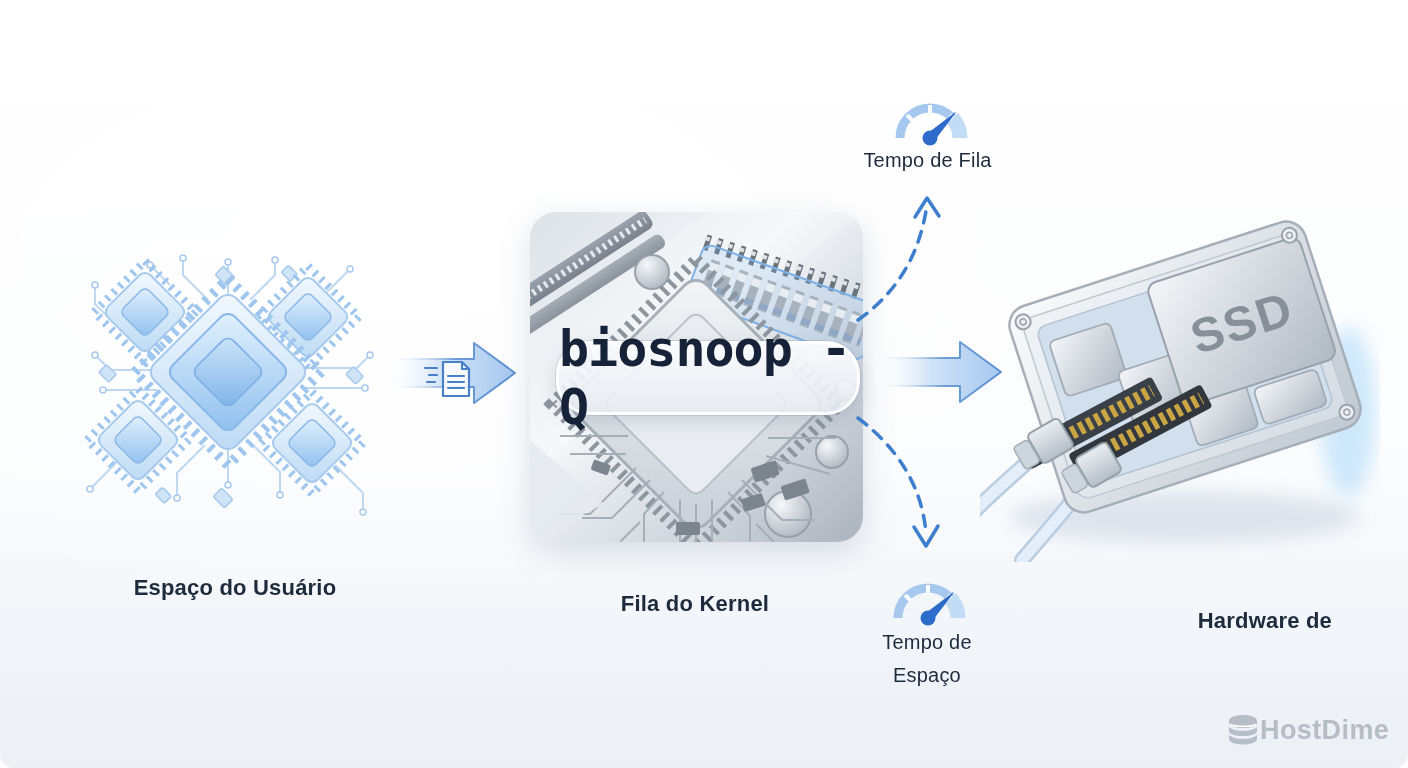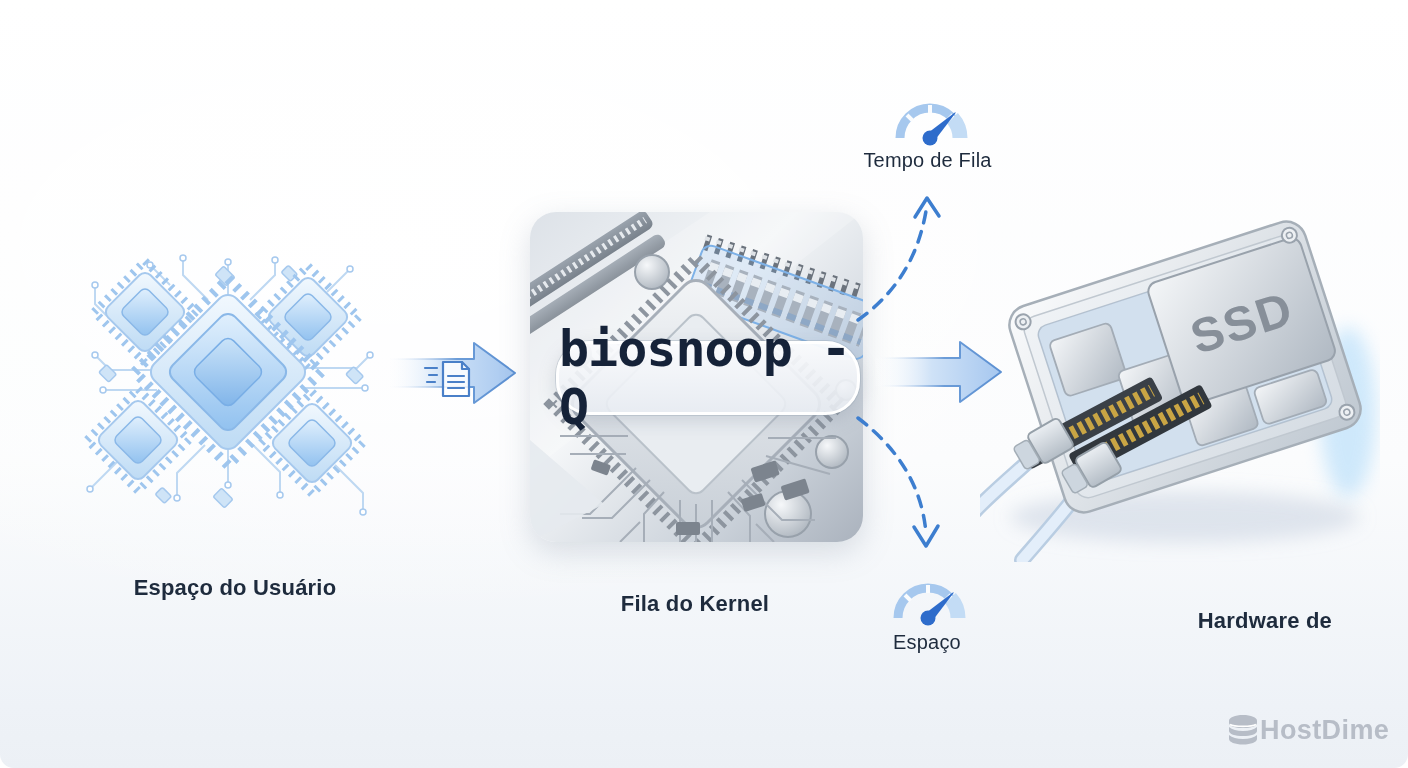--- a/index.html
+++ b/index.html
@@ -311,20 +311,21 @@
       <line x1="26.7" y1="34.7" x2="21" y2="29"></line>
       <line x1="44" y1="27" x2="44" y2="19"></line>
       <line x1="61.3" y1="34.7" x2="67" y2="29"></line>
     </g>
     <g transform="rotate(-45 44 52)">
       <polygon points="44,46.8 80,51.6 80,52.4 44,57.2" fill="#2e6ccb"></polygon>
     </g>
     <circle cx="44" cy="52" r="7.5" fill="#2e6ccb"></circle>
   </svg>
   <div class="metric-label" style="left:827px;top:626px;width:200px;">
+    <span>Tempo de</span>
     <span>Espaço</span>
   </div>
 
   <svg class="abs" style="left:980px;top:212px;" width="400" height="350" viewBox="0 0 400 350">
     <defs>
       <linearGradient id="sbody" x1="0" y1="0" x2="1" y2="1">
         <stop offset="0" stop-color="#fafbfc"></stop>
           <stop offset="1" stop-color="#bfc8d1"></stop>
       </linearGradient>
       <linearGradient id="sinner" x1="0" y1="0" x2="1" y2="1">

